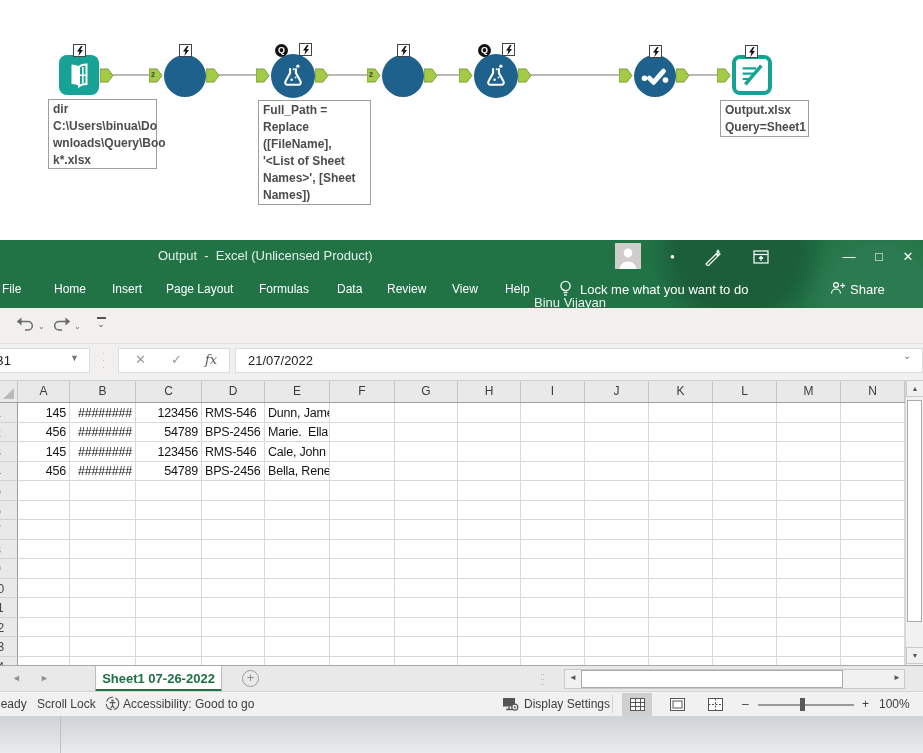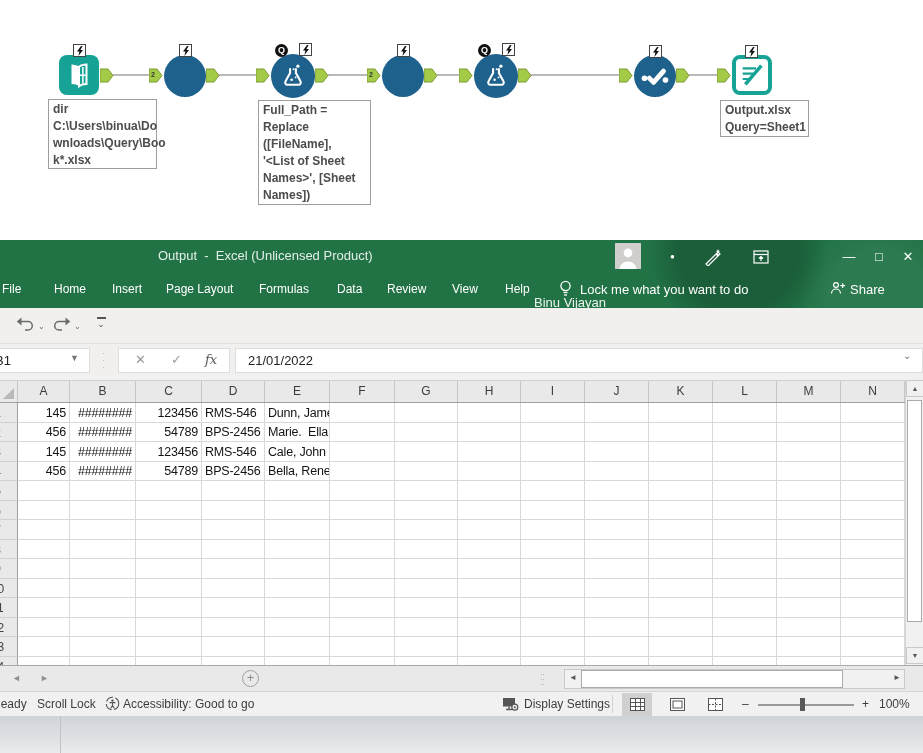--- a/index.html
+++ b/index.html
@@ -368,21 +368,21 @@
 
     <div class="frow">
       <div class="namebox">B1</div>
       <div class="namebox-dd">▼</div>
       <div class="fsep">∙<br>∙<br>∙</div>
       <div class="fbtns">
         <div class="fbtn" style="left:16px;">✕</div>
         <div class="fbtn" style="left:52px;">✓</div>
         <div class="fbtn fxi" style="left:86px;">fx</div>
       </div>
-      <div class="finput">21/01/2022</div>
+      <div class="finput">21/07/2022</div>
     </div>
     <div class="fexpand">⌄</div>
 
     <div class="gridwrap">
       <div class="ghead" id="gridHead">
           <div class="gcorner" style="width: 40px;"></div>
           <div class="gcol" style="width: 52px;">A</div>
           <div class="gcol" style="width: 66px;">B</div>
           <div class="gcol" style="width: 66px;">C</div>
           <div class="gcol" style="width: 63px;">D</div>
@@ -641,20 +641,21 @@
 
     <div class="vsb">
       <div class="arr" style="top:0;">▲</div>
       <div class="thumb"></div>
       <div class="arr" style="top:267px;">▼</div>
     </div>
 
     <div class="tabstrip">
       <div class="nav-arr" style="left:34px;">◄</div>
       <div class="nav-arr" style="left:62px;">►</div>
+      <div class="sheettab">Sheet1 07-26-2022</div>
       <div class="newsheet">+</div>
       <div class="grip">∙∙<br>∙∙<br>∙∙</div>
       <div class="hsb">
         <div class="arr" style="left:4px;">◄</div>
         <div class="thumb"></div>
         <div class="arr" style="left:328px;">►</div>
       </div>
     </div>
 
     <div class="status">

